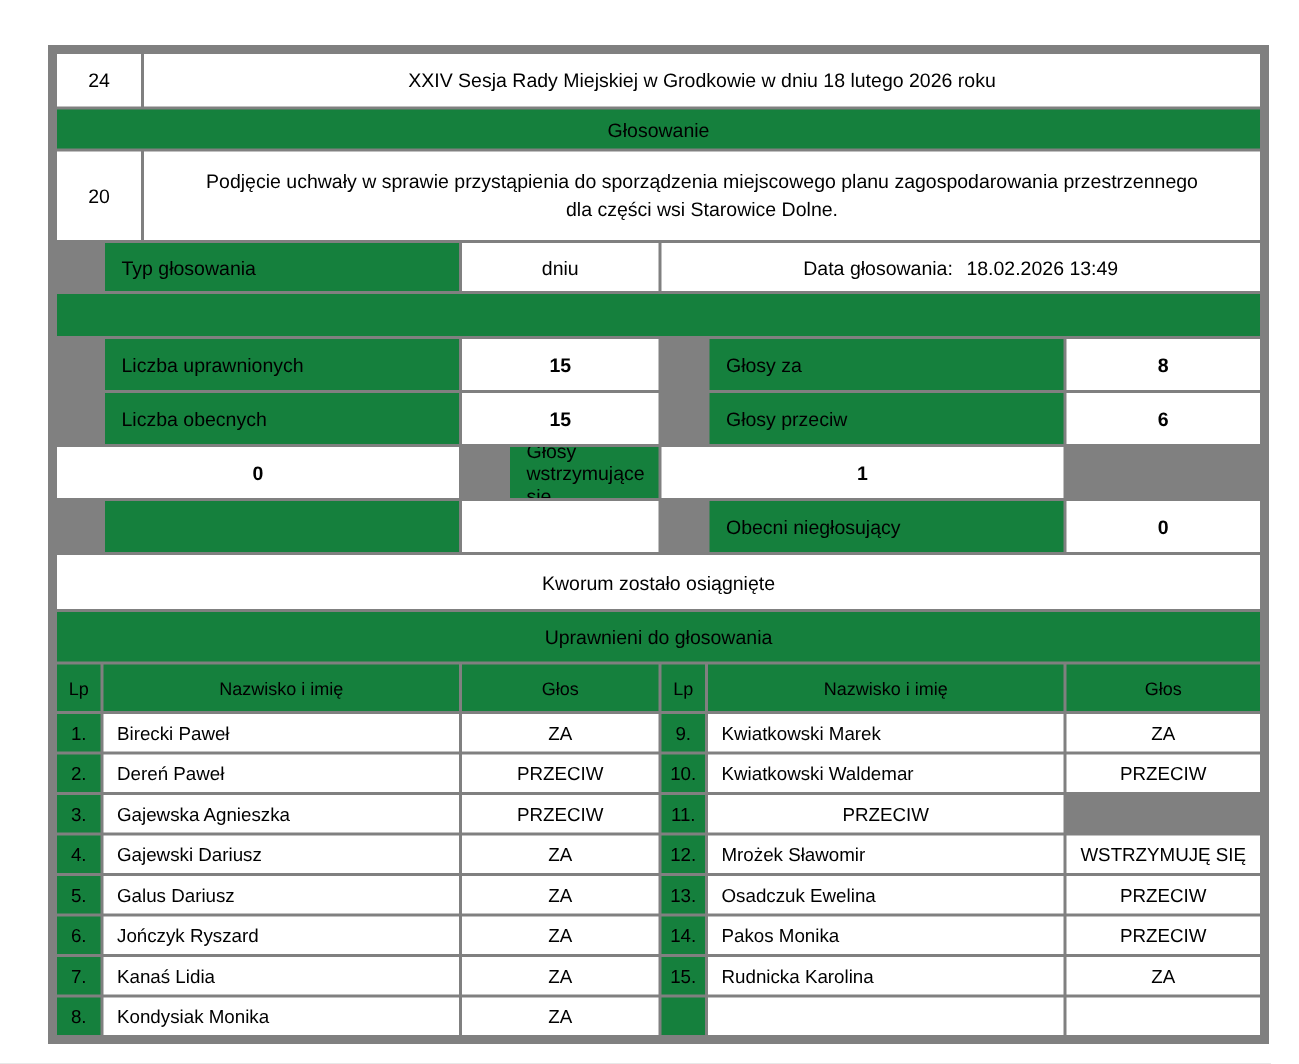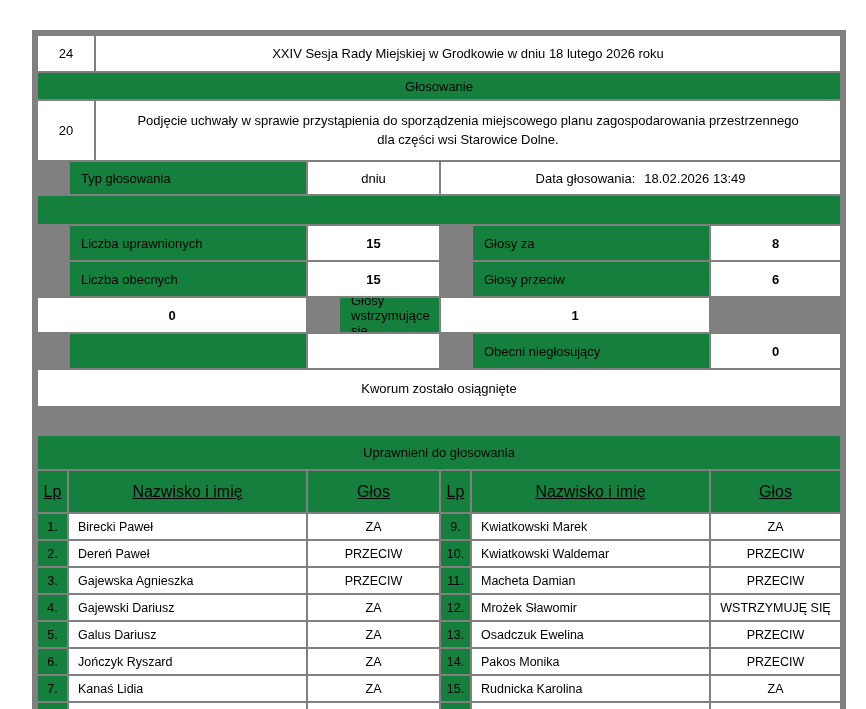--- a/index.html
+++ b/index.html
@@ -43,23 +43,23 @@
   .bold { font-weight: bold; }
 
   .row-title { grid-template-columns: 56px 1fr; height: 35px; }
   .band { height: 26px; }
   .row-desc { grid-template-columns: 56px 1fr; height: 59px; }
   .desc-text { max-width: 672px; margin: 0 auto; line-height: 1.45; }
   .row-typ { grid-template-columns: 268px 131px 1fr; height: 32px; }
   .spacer-band { height: 28px; }
   .row-stats { grid-template-columns: 268px 131px 268px 1fr; height: 34px; border-radius: 12px; }
   .quorum-band { height: 36px; }
-  .eligible-band { height: 33px; margin-top: 28px; }
+  .eligible-band { height: 33px; }
   .row-voters { grid-template-columns: 29px 237px 131px 29px 237px 1fr; }
-  .row-vheader { height: 41px; font-size: 16px; text-decoration: underline; }
+  .row-vheader { height: 31px; font-size: 12px; }
   .row-voter { height: 25px; font-size: 12.5px; }
   .name-cell { padding-left: 9px; justify-content: flex-start; text-align: right; }
   .date-cell span { white-space: pre; }
   .date-label { margin-right: 9px; }
 </style>
 </head>
 <body>
 
 <div class="page">
   <div class="doc-table">
@@ -151,21 +151,20 @@
       <div class="cell">PRZECIW</div>
       <div class="cell gray">10.</div>
       <div class="cell name-cell">Kwiatkowski Waldemar</div>
       <div class="cell">PRZECIW</div>
     </div>
     <div class="row row-voters row-voter">
       <div class="cell gray">3.</div>
       <div class="cell name-cell">Gajewska Agnieszka</div>
       <div class="cell">PRZECIW</div>
       <div class="cell gray">11.</div>
-      <div class="cell name-cell">Macheta Damian</div>
       <div class="cell">PRZECIW</div>
     </div>
     <div class="row row-voters row-voter">
       <div class="cell gray">4.</div>
       <div class="cell name-cell">Gajewski Dariusz</div>
       <div class="cell">ZA</div>
       <div class="cell gray">12.</div>
       <div class="cell name-cell">Mrożek Sławomir</div>
       <div class="cell">WSTRZYMUJĘ SIĘ</div>
     </div>

